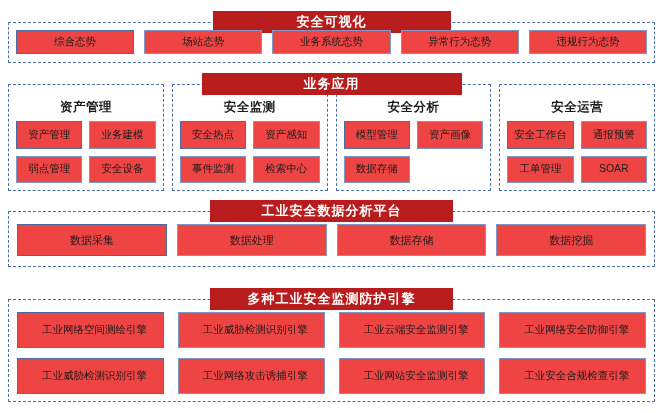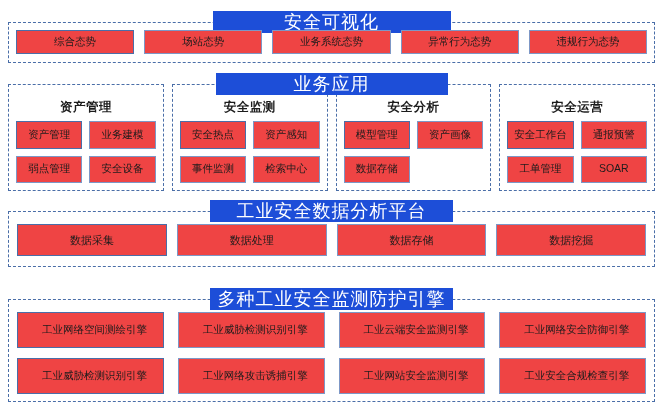--- a/index.html
+++ b/index.html
@@ -35,33 +35,33 @@
     top: 0;
     left: 0;
     right: 0;
     height: 22px;
     display: flex;
     justify-content: center;
     z-index: 5;
     pointer-events: none;
   }
   .banner {
-    background: #1d4ed8;
+    background: #b91c1c;
     color: #ffffff;
-    font-size: 18px;
-    font-weight: normal;
+    font-size: 13px;
+    font-weight: bold;
     letter-spacing: 1px;
     line-height: 22px;
     text-align: center;
     height: 22px;
     box-sizing: border-box;
     pointer-events: auto;
   }
   .banner.w-wide   { width: 238px; }
-  .banner.w-app    { width: 232px; }
+  .banner.w-app    { width: 260px; }
   .banner.w-plat   { width: 243px; }
   .banner.w-engine { width: 243px; }
 
   .dashed-box {
     position: absolute;
     border: 1px dashed #4a6ea8;
     box-sizing: border-box;
     background: transparent;
   }
 

